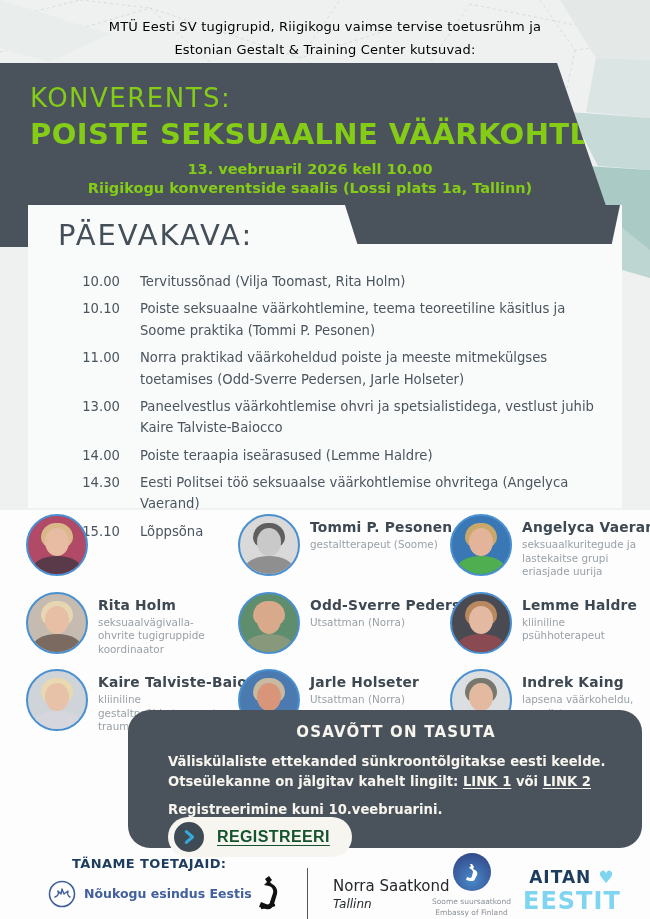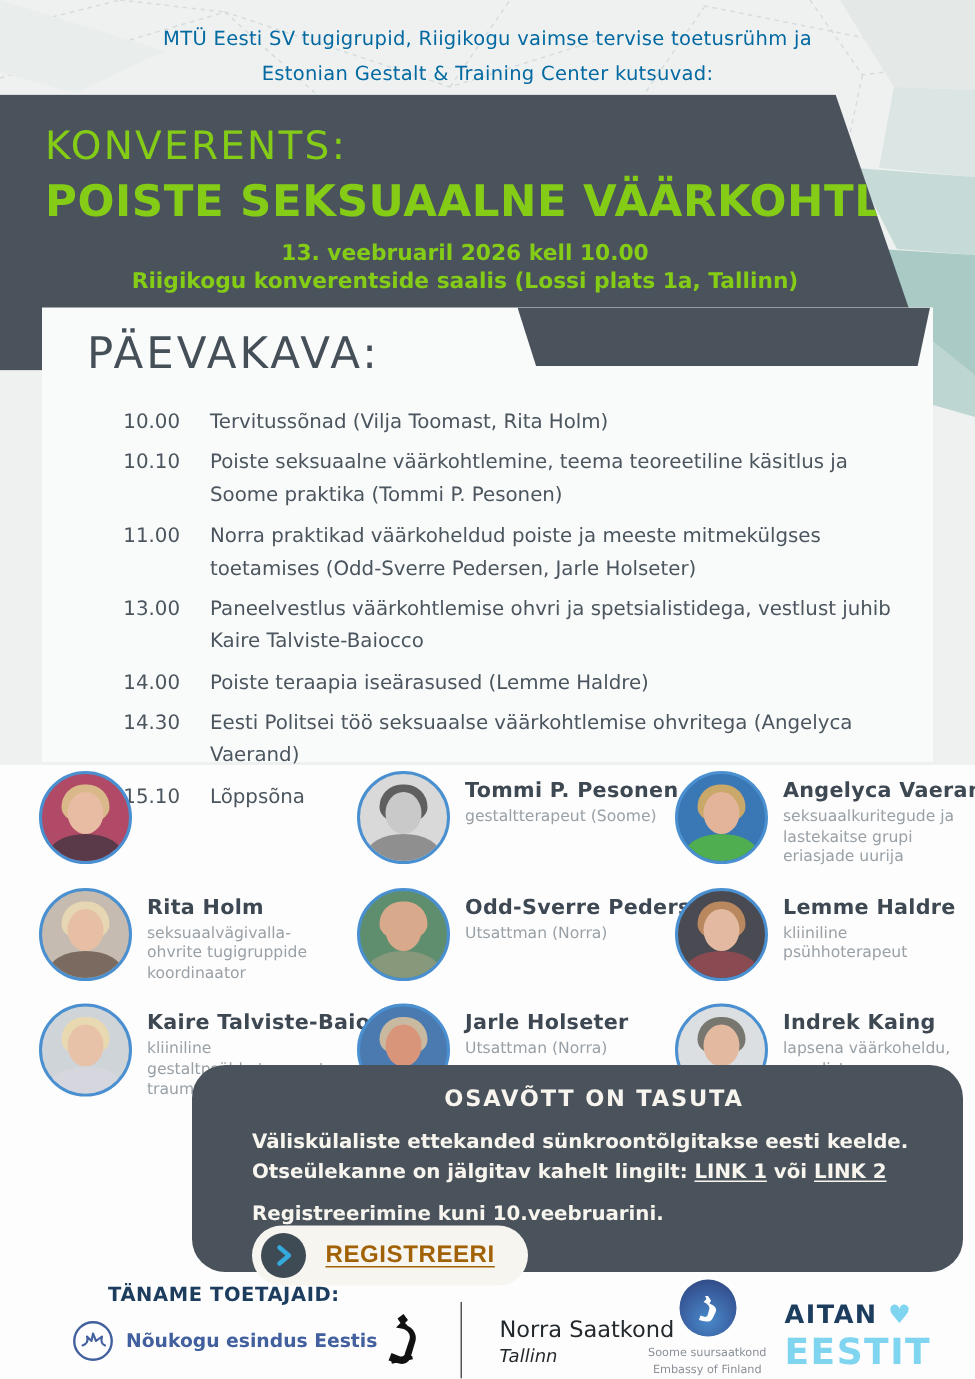--- a/index.html
+++ b/index.html
@@ -3,21 +3,21 @@
 <meta charset="utf-8">
 <style>
   html,body{margin:0;padding:0;}
   body{background:#ffffff;font-family:"DejaVu Sans","Liberation Sans",sans-serif;}
   .poster{position:relative;width:650px;height:919px;background:#fdfdfd;overflow:hidden;}
 
   
   .top-zone{position:absolute;top:0;left:0;width:650px;height:510px;background:#eff1f1;}
   .poly-svg{position:absolute;top:0;left:0;}
   .invite{position:absolute;top:16px;left:0;width:650px;text-align:center;
-          color:#0369a1;font-size:13px;line-height:1.75;letter-spacing:.2px;}
+          color:#000000;font-size:13px;line-height:1.75;letter-spacing:.2px;}
 
   .banner{position:absolute;top:63px;left:0;width:650px;height:184px;background:#4a535c;
           clip-path:polygon(0 0,85.7% 0,95.4% 100%,0 100%);color:#84cc16;}
   .banner-inner{padding:20px 0 0 30px;width:560px;}
   .banner-kicker{font-size:26px;font-weight:400;letter-spacing:1.5px;}
   .banner-title{font-size:29px;font-weight:800;letter-spacing:.4px;margin-top:4px;white-space:nowrap;}
   .banner-date{margin-top:10px;text-align:center;font-size:14.5px;font-weight:700;}
   .banner-loc{margin-top:3px;text-align:center;font-size:14.5px;font-weight:700;}
 
   
@@ -52,39 +52,39 @@
            border-radius:22px;color:#f7f5ee;box-sizing:border-box;padding:13px 18px 12px 40px;}
   .infobox-title{text-align:center;font-size:15px;font-weight:800;letter-spacing:1.2px;}
   .infobox-lines{margin-top:11px;font-size:13.2px;font-weight:700;line-height:1.5;}
   .link{font-weight:800;text-decoration:underline;text-underline-offset:2px;cursor:pointer;}
   .infobox-bottom{display:flex;align-items:flex-start;justify-content:space-between;margin-top:10px;flex-direction:column;}
   .deadline{font-size:13.2px;font-weight:700;}
   .register-btn{display:flex;align-items:center;gap:13px;background:#f7f5ef;border:none;
                 border-radius:999px;padding:5px 22px 5px 6px;cursor:pointer;}
   .register-circle{width:30px;height:30px;border-radius:50%;background:#3e4a54;
                    display:flex;align-items:center;justify-content:center;}
-  .register-label{font-size:16px;font-weight:800;color:#a16207;text-decoration:underline;
+  .register-label{font-size:16px;font-weight:800;color:#14532d;text-decoration:underline;
                   text-underline-offset:3px;letter-spacing:.4px;}
 
   
   .sponsors-title{position:absolute;top:856px;left:30px;font-size:13px;font-weight:800;
                   color:#1d3d5f;letter-spacing:.4px;margin-left:42px;}
   .nordic{position:absolute;top:880px;left:48px;display:flex;align-items:center;gap:8px;}
   .nordic-text{color:#41609d;font-size:12.5px;font-weight:700;line-height:1.25;}
   .norway{position:absolute;top:868px;left:256px;display:flex;align-items:center;gap:25px;}
   .norway-divider{width:1px;height:52px;background:#555;}
   .norway-name{font-size:15px;color:#23282c;}
   .norway-city{font-size:12px;font-style:italic;color:#23282c;margin-top:2px;}
   .finland{position:absolute;top:853px;left:424px;width:95px;text-align:center;}
   .finland-circle{width:38px;height:38px;margin:0 auto;border-radius:50%;
                   background:radial-gradient(circle at 50% 70%,#4a8ac9 0%,#3a5fa0 55%,#2c3f78 100%);
                   display:flex;align-items:center;justify-content:center;}
   .finland-text{margin-top:5px;font-size:7.5px;color:#8a9097;line-height:1.5;}
   .aitan{position:absolute;top:867px;left:523px;}
-  .aitan-line1{font-size:17px;font-weight:800;color:#1d3d5f;letter-spacing:1px;}
+  .aitan-line1{font-size:17px;font-weight:800;color:#1d3d5f;letter-spacing:1px;text-align:center;}
   .aitan-heart{color:#7fd4f0;}
   .aitan-line2{font-size:24px;font-weight:700;color:#7fd4f0;letter-spacing:1px;margin-top:0px;}
 </style>
 </head>
 <body>
 
 <div class="poster">
 
   <div class="top-zone">
     <svg class="poly-svg" width="650" height="280" viewBox="0 0 650 280">

